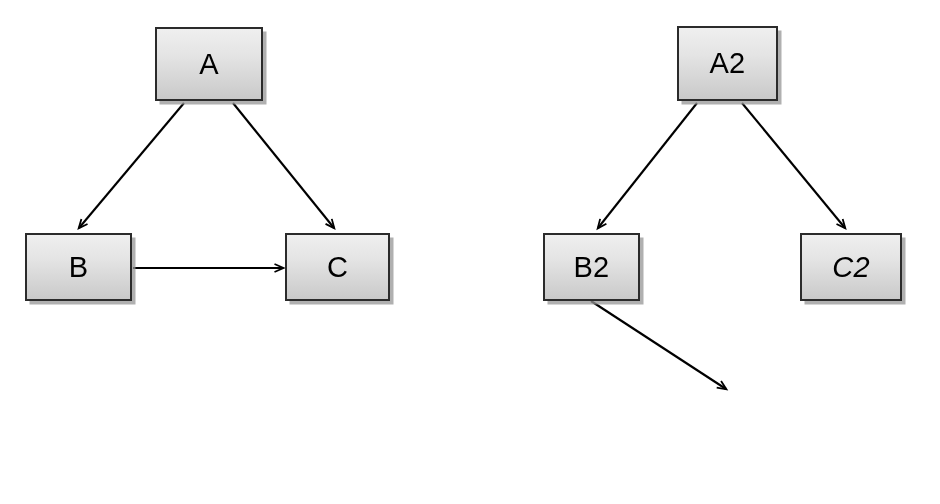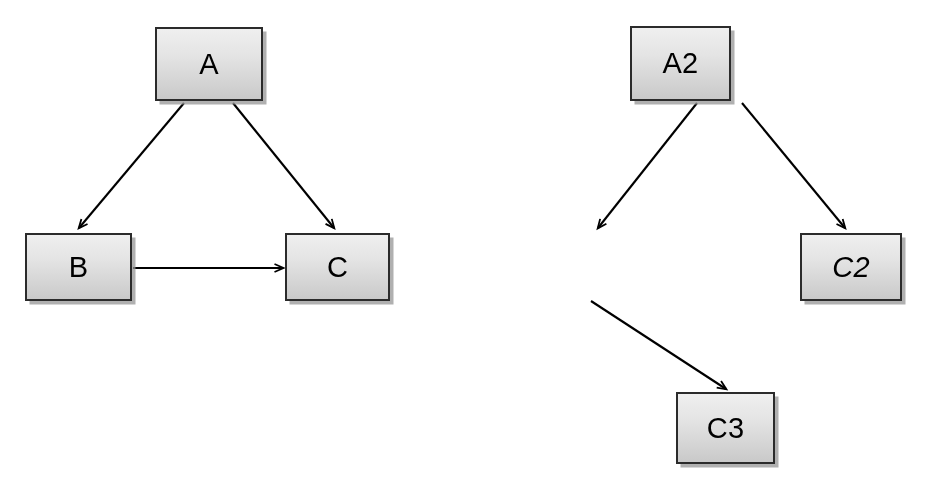--- a/index.html
+++ b/index.html
@@ -90,26 +90,26 @@
   </div>
 
   <div class="node" style="left:25px; top:233px; width:107px; height:68px;">
     <span class="node-label">B</span>
   </div>
 
   <div class="node" style="left:285px; top:233px; width:105px; height:68px;">
     <span class="node-label">C</span>
   </div>
 
-  <div class="node" style="left:630px; top:26px; width:101px; height:75px;">
+  <div class="node" style="left:677px; top:26px; width:101px; height:75px;">
     <span class="node-label">A2</span>
   </div>
 
+  <div class="node" style="left:543px; top:233px; width:97px; height:68px;">
+    <span class="node-label">B2</span>
+  </div>
 
   <div class="node" style="left:800px; top:233px; width:102px; height:68px;font-style:italic;">
     <span class="node-label">C2</span>
   </div>
 
-  <div class="node" style="left:676px; top:392px; width:99px; height:72px;">
-    <span class="node-label">C3</span>
-  </div>
 
 </div>
 
 </body></html>

